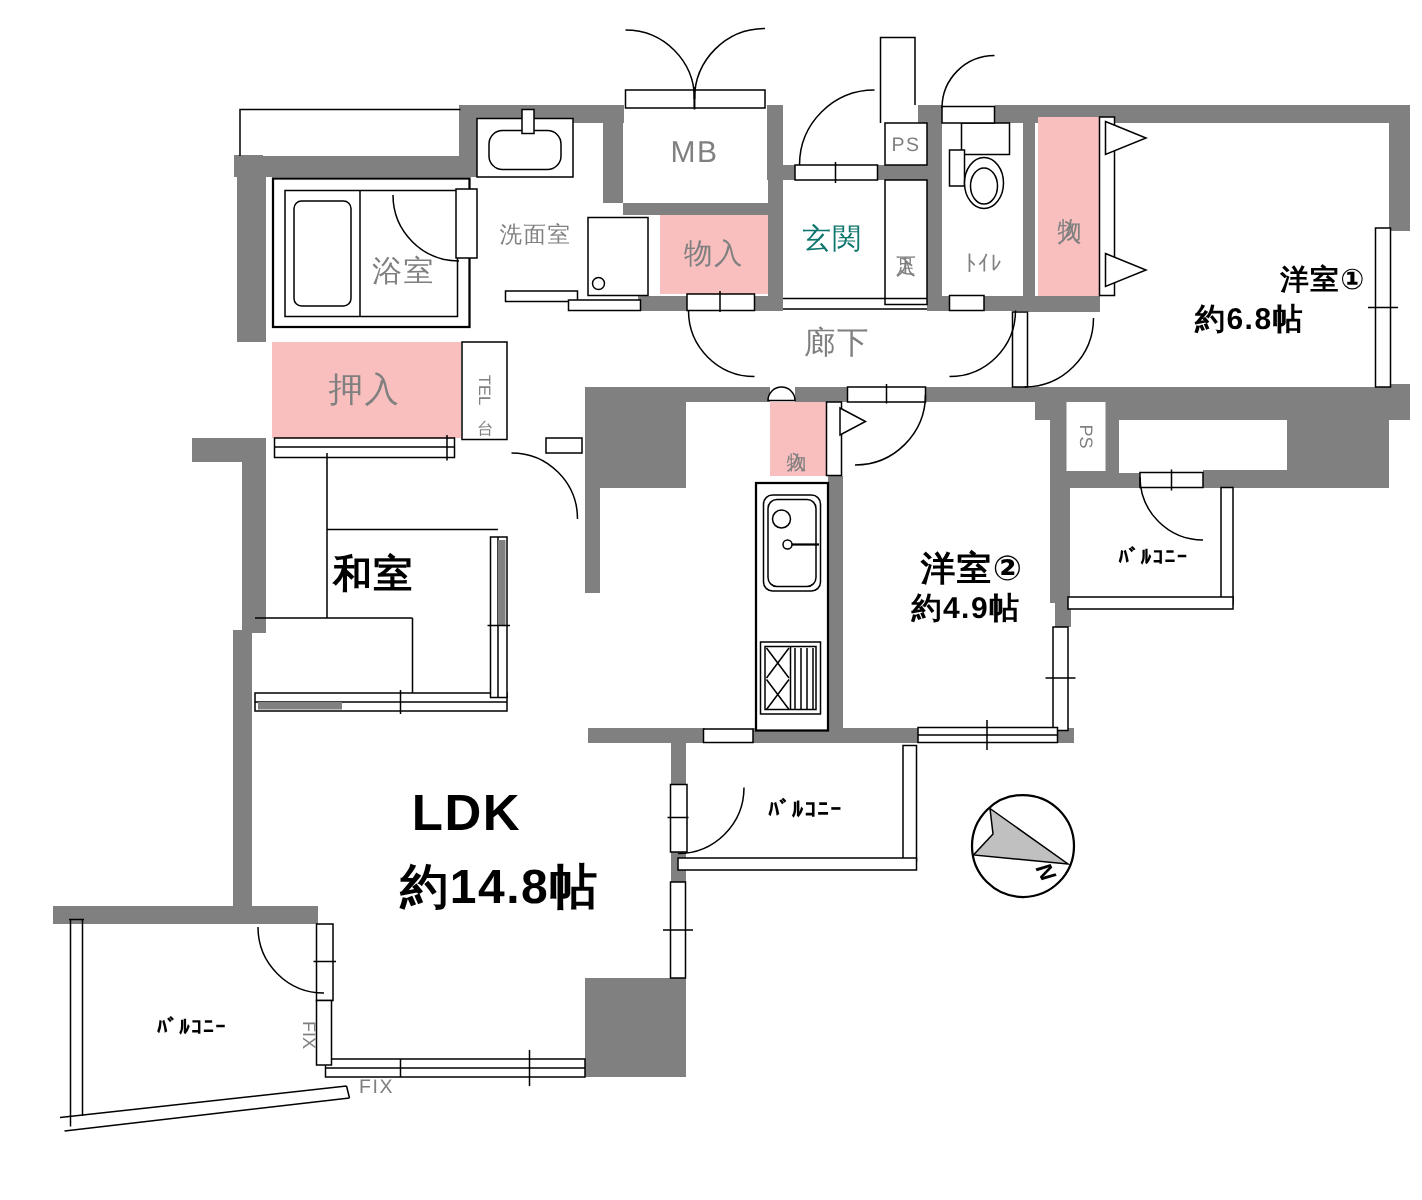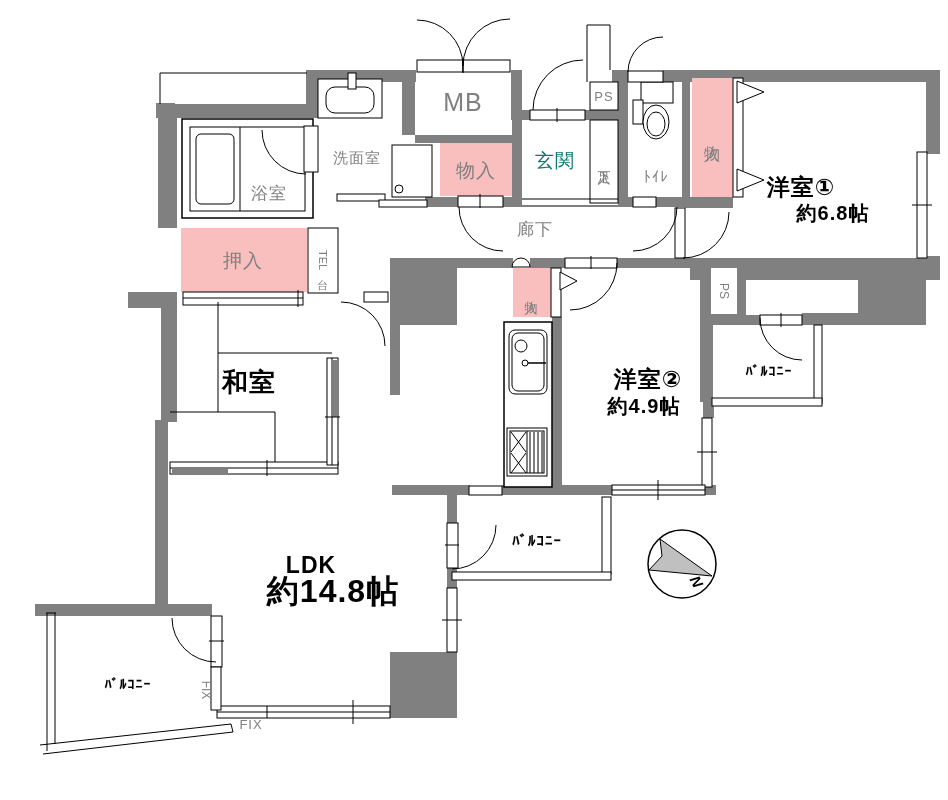--- a/index.html
+++ b/index.html
@@ -215,41 +215,41 @@
     <path d="M160,104 V73 H307"></path>
     <path d="M587,82 V25 H610 V70"></path>
   </g>
 
   <g>
     <circle cx="682" cy="564" r="34" fill="none" stroke="#000000" stroke-width="1.5"></circle>
     <polygon points="660,539 712,576 649,570 662,556" fill="#C0C0C0" stroke="#000000" stroke-width="1"></polygon>
   </g>
 </svg>
 
-<div class="lbl" style="left:269px;top:193px;font-size:17px">浴室</div>
+<div class="lbl" style="left:269px;top:181px;font-size:20px">浴室</div>
 <div class="lbl" style="left:357px;top:157px;font-size:15px">洗面室</div>
-<div class="lbl" style="left:463px;top:102px;font-size:25px">MB</div>
+<div class="lbl" style="left:463px;top:102px;font-size:20px">MB</div>
 <div class="lbl" style="left:476px;top:170px;font-size:19px">物入</div>
 <div class="lbl" style="left:555px;top:160px;font-size:19px;color:#0f766e">玄関</div>
 <div class="lbl" style="left:604px;top:96px;font-size:13px">PS</div>
 <div class="lbl v" style="left:604px;top:161px;font-size:13px">下足入</div>
 <div class="lbl" style="left:656px;top:176px;font-size:15px">ﾄｲﾚ</div>
 <div class="lbl v" style="left:712px;top:133px;font-size:16px">物入</div>
-<div class="lbl blk" style="left:801px;top:187px;font-size:23px">洋室①</div>
+<div class="lbl blk" style="left:882px;top:187px;font-size:19px">洋室①</div>
 <div class="lbl blk" style="left:833px;top:213px;font-size:20px">約6.8帖</div>
-<div class="lbl" style="left:535px;top:229px;font-size:17px">廊下</div>
-<div class="lbl" style="left:243px;top:260px;font-size:19px">押入</div>
+<div class="lbl" style="left:558px;top:229px;font-size:21px">廊下</div>
+<div class="lbl" style="left:243px;top:260px;font-size:23px">押入</div>
 <div class="lbl v" style="left:322px;top:260px;font-size:11px">TEL台</div>
 <div class="lbl blk" style="left:249px;top:382px;font-size:26px">和室</div>
 <div class="lbl v" style="left:531px;top:291px;font-size:13px">物入</div>
 <div class="lbl blk" style="left:648px;top:379px;font-size:23px">洋室②</div>
 <div class="lbl blk" style="left:644px;top:406px;font-size:20px">約4.9帖</div>
 <div class="lbl v" style="left:724px;top:291px;font-size:12px">PS</div>
 <div class="lbl blk" style="left:769px;top:371px;font-size:14px">ﾊﾞﾙｺﾆｰ</div>
-<div class="lbl blk" style="left:311px;top:565px;font-size:23px">LDK</div>
+<div class="lbl blk" style="left:311px;top:542px;font-size:34px">LDK</div>
 <div class="lbl blk" style="left:333px;top:591px;font-size:32px">約14.8帖</div>
 <div class="lbl blk" style="left:537px;top:540px;font-size:15px">ﾊﾞﾙｺﾆｰ</div>
 <div class="lbl blk" style="left:128px;top:684px;font-size:14px">ﾊﾞﾙｺﾆｰ</div>
 <div class="lbl v" style="left:206px;top:690px;font-size:12px">FIX</div>
 <div class="lbl" style="left:251px;top:724px;font-size:13px">FIX</div>
 <div class="lbl blk n-lbl" style="left:697px;top:582px;font-size:15px">N</div>
 
 </div>
 
 </body></html>

